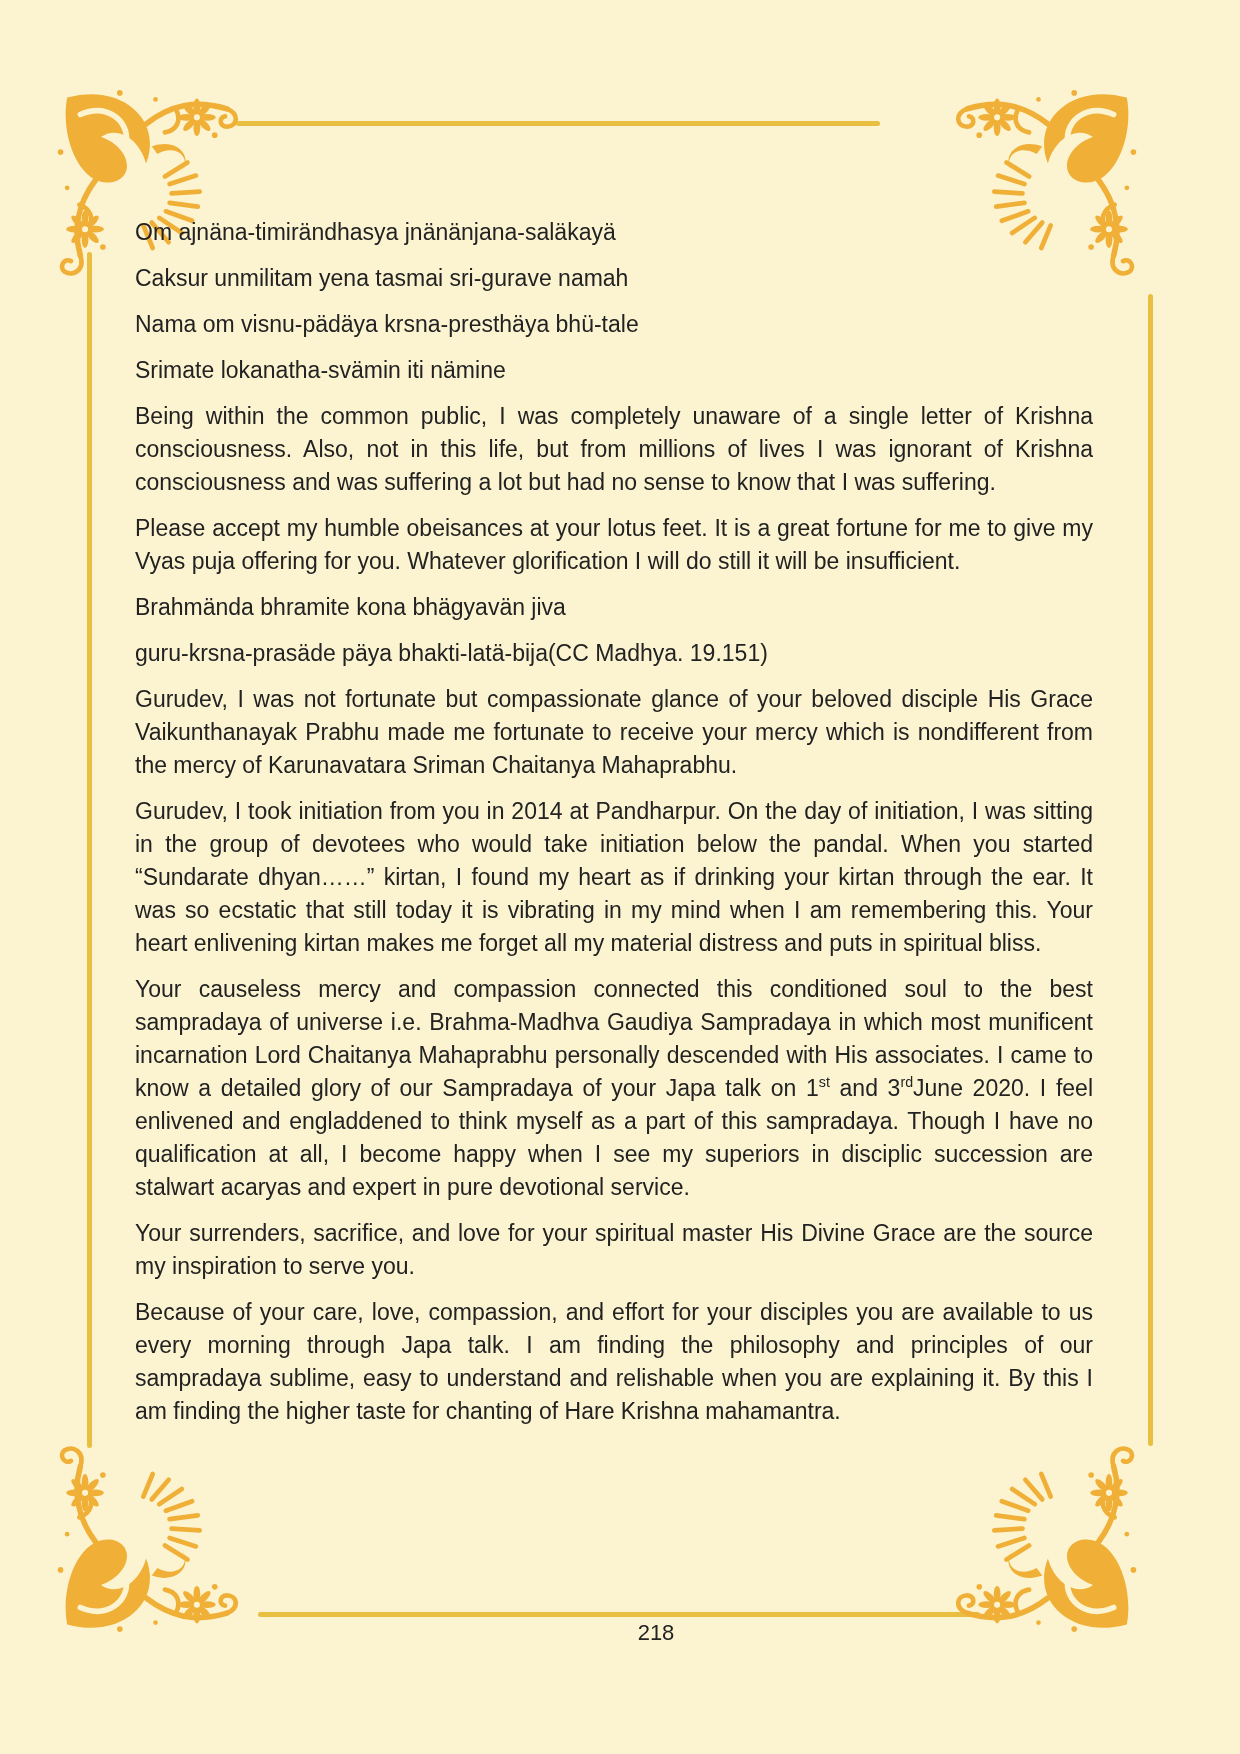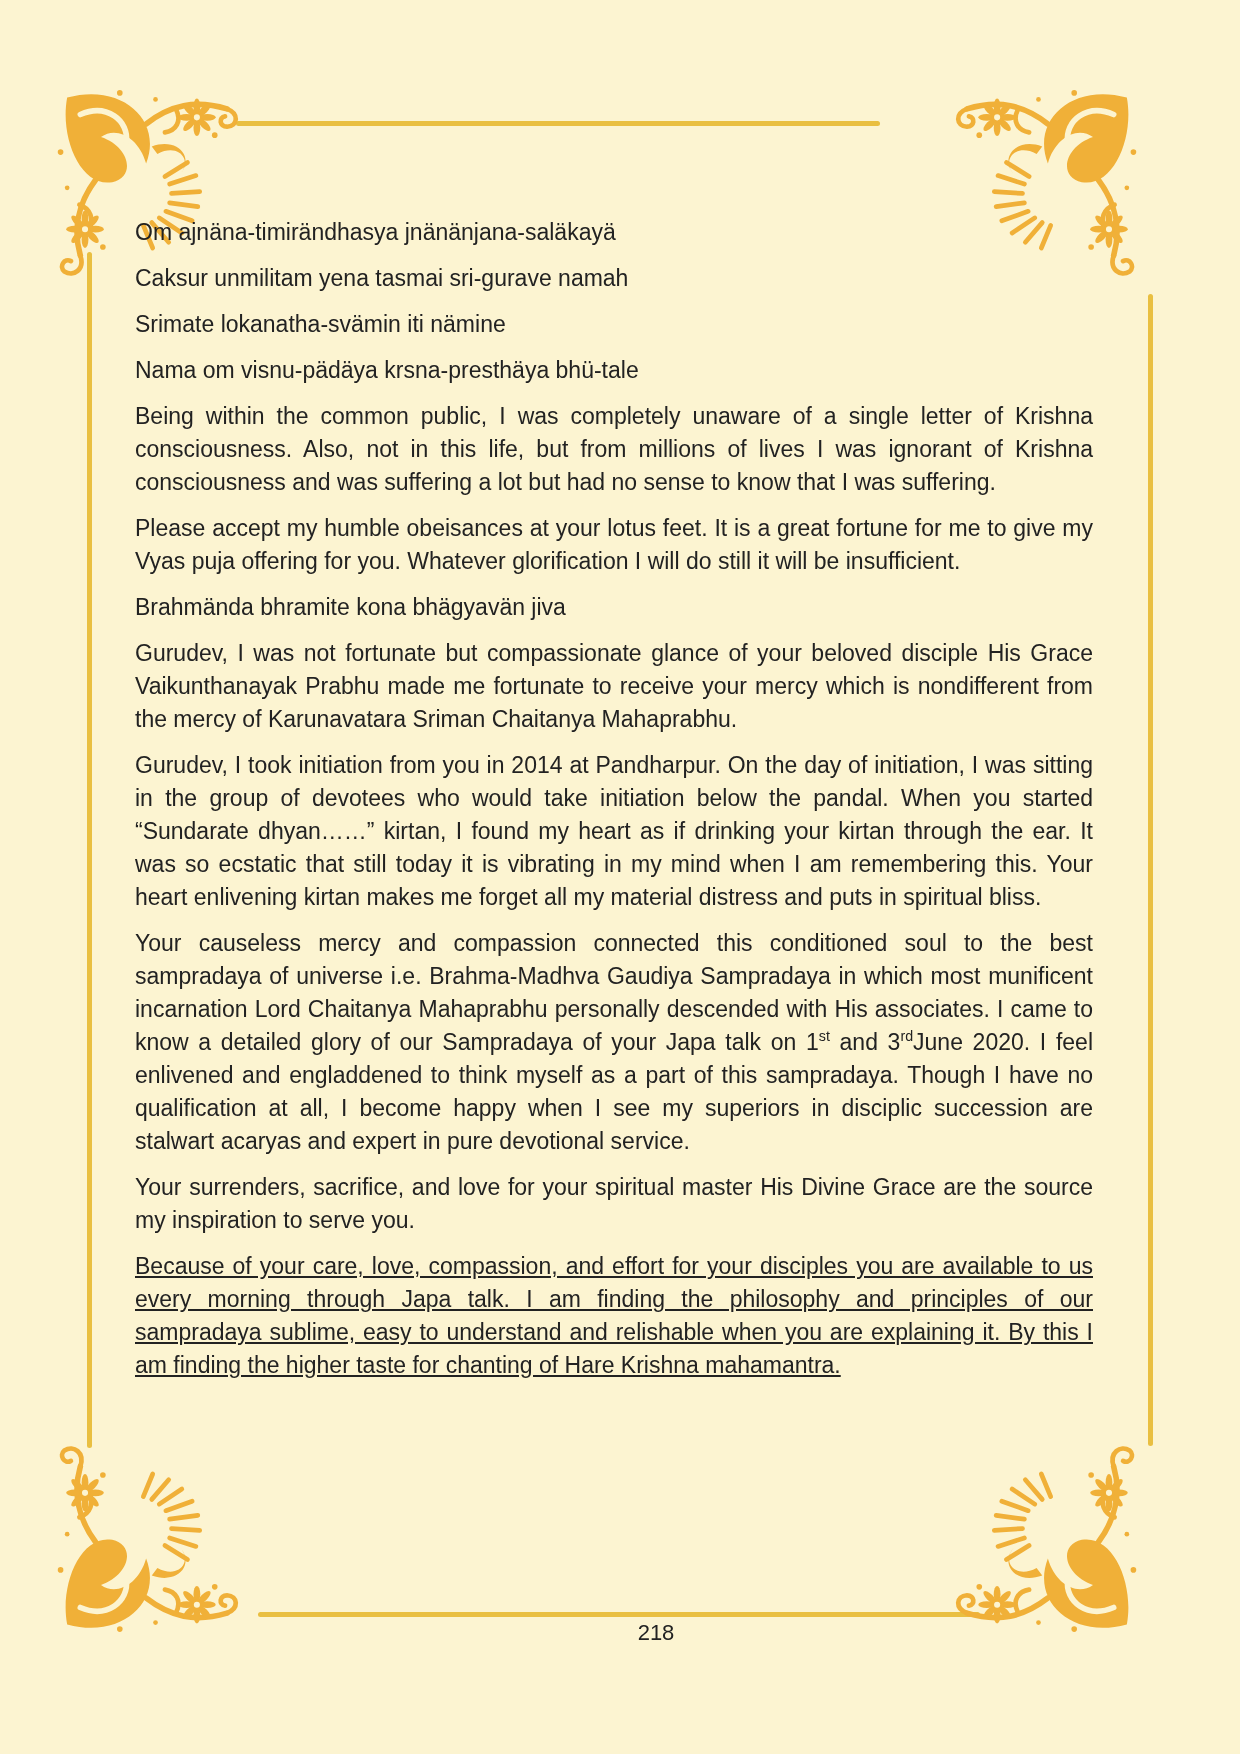--- a/index.html
+++ b/index.html
@@ -30,21 +30,21 @@
   .corner-tr{left:952px;top:86px;transform:scaleX(-1);}
   .corner-bl{left:54px;top:1438px;transform:scaleY(-1);}
   .corner-br{left:952px;top:1438px;transform:scale(-1,-1);}
   .defs-holder{position:absolute;width:0;height:0;overflow:hidden;}
   
   .letter{
     position:absolute;left:135px;top:216px;width:958px;
     font-size:23px;line-height:33px;
   }
   .letter p{margin:0 0 13px 0;}
-  .letter p:last-child{margin-bottom:8px;text-decoration:underline;}
+  .letter p:last-child{margin-bottom:8px;}
   .para{text-align:justify;}
   sup.ord{font-size:0.62em;line-height:0;vertical-align:super;}
   
   .page-number{
     position:absolute;left:0;top:1620px;width:100%;
     text-align:center;font-size:22px;color:var(--ink);padding-left:36px;
   }
 </style>
 </head>
 <body>
@@ -139,25 +139,26 @@
     <div class="corner corner-br">
       <svg viewBox="0 0 200 210" xmlns="http://www.w3.org/2000/svg" xmlns:xlink="http://www.w3.org/1999/xlink">
           <use href="#corner-flourish-shape" xlink:href="#corner-flourish-shape"></use>
         </svg>
     </div>
   </div>
 
   <div class="letter">
     <p class="verse">Om ajnäna-timirändhasya jnänänjana-saläkayä</p>
     <p class="verse">Caksur unmilitam yena tasmai sri-gurave namah</p>
+    <p class="verse">Nama om visnu-pädäya krsna-presthäya bhü-tale</p>
     <p class="verse">Srimate lokanatha-svämin iti nämine</p>
-    <p class="verse">Nama om visnu-pädäya krsna-presthäya bhü-tale</p>
     <p class="para">Being within the common public, I was completely unaware of a single letter of Krishna consciousness. Also, not in this life, but from millions of lives I was ignorant of Krishna consciousness and was suffering a lot but had no sense to know that I was suffering.</p>
     <p class="para">Please accept my humble obeisances at your lotus feet. It is a great fortune for me to give my Vyas puja offering for you. Whatever glorification I will do still it will be insufficient.</p>
     <p class="verse">Brahmända bhramite kona bhägyavän jiva</p>
+    <p class="verse">guru-krsna-prasäde päya bhakti-latä-bija(CC Madhya. 19.151)</p>
     <p class="para">Gurudev, I was not fortunate but compassionate glance of your beloved disciple His Grace Vaikunthanayak Prabhu made me fortunate to receive your mercy which is nondifferent from the mercy of Karunavatara Sriman Chaitanya Mahaprabhu.</p>
     <p class="para">Gurudev, I took initiation from you in 2014 at Pandharpur. On the day of initiation, I was sitting in the group of devotees who would take initiation below the pandal. When you started “Sundarate dhyan……” kirtan, I found my heart as if drinking your kirtan through the ear. It was so ecstatic that still today it is vibrating in my mind when I am remembering this. Your heart enlivening kirtan makes me forget all my material distress and puts in spiritual bliss.</p>
     <p class="para">
       <span>Your causeless mercy and compassion connected this conditioned soul to the best sampradaya of universe i.e. Brahma-Madhva Gaudiya Sampradaya in which most munificent incarnation Lord Chaitanya Mahaprabhu personally descended with His associates. I came to know a detailed glory of our Sampradaya of your Japa talk on 1</span><sup class="ord">st</sup><span> and 3</span><sup class="ord">rd</sup><span>June 2020. I feel enlivened and engladdened to think myself as a part of this sampradaya. Though I have no qualification at all, I become happy when I see my superiors in disciplic succession are stalwart acaryas and expert in pure devotional service.</span>
     </p>
     <p class="para">Your surrenders, sacrifice, and love for your spiritual master His Divine Grace are the source my inspiration to serve you.</p>
     <p class="para">Because of your care, love, compassion, and effort for your disciples you are available to us every morning through Japa talk. I am finding the philosophy and principles of our sampradaya sublime, easy to understand and relishable when you are explaining it. By this I am finding the higher taste for chanting of Hare Krishna mahamantra.</p>
   </div>
 
   <div class="page-number">218</div>

